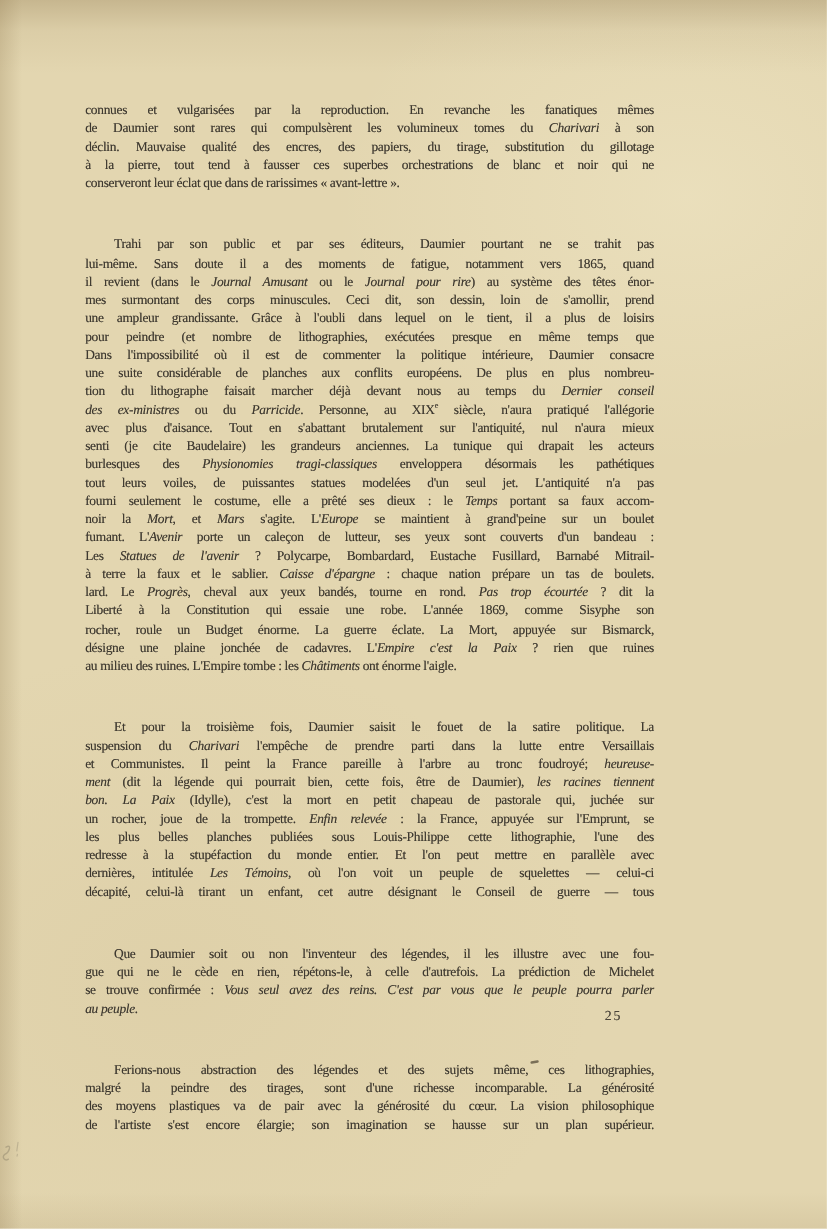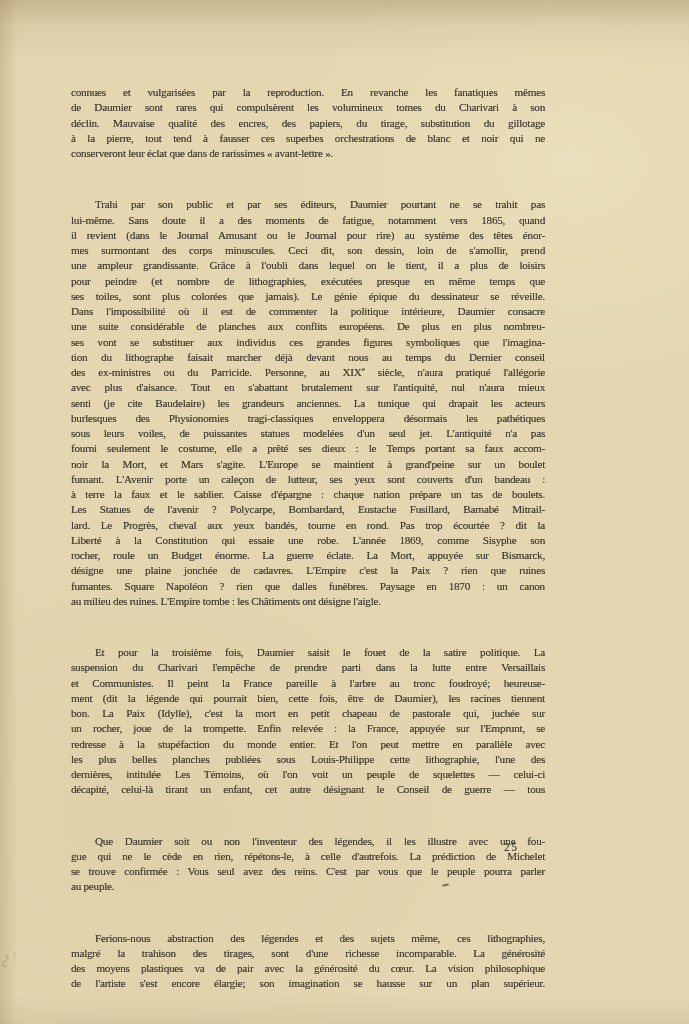--- a/index.html
+++ b/index.html
@@ -23,21 +23,21 @@
     position: absolute; left: 71px; top: 85px; width: 474px;
     font-size: 11.2px; line-height: 15.25px;
     letter-spacing: -0.25px; word-spacing: -0.1px;
     color: #3e3930;
     text-shadow: 0 0 0.5px rgba(62,57,48,0.55);
   }
   .para { margin: 0; }
   .line { text-align: justify; text-align-last: justify; }
   .line.end { text-align-last: left; }
   .line.ind { text-indent: 24px; margin-top: 36px; }
-  .seg-i { }
+  .seg-i { font-style: italic; }
   .seg-s { vertical-align: super; font-size: 0.62em; line-height: 0; letter-spacing: 0; }
   .page-number {
     position: absolute; left: 504px; top: 841px;
     font-size: 11.5px; letter-spacing: 1.5px; color: #4a443a;
     text-shadow: 0 0 0.5px rgba(74,68,58,0.5);
   }
   .ink-speck {
     position: absolute; left: 442px; top: 884px;
     width: 7px; height: 2px; border-radius: 1px;
     background: rgba(85,76,58,0.75);
@@ -60,63 +60,60 @@
         <div class="line"><span class="seg-n">à la pierre, tout tend à fausser ces superbes orchestrations de blanc et noir qui ne</span></div>
         <div class="line end"><span class="seg-n">conserveront leur éclat que dans de rarissimes « avant-lettre ».</span></div>
       </div>
       <div class="para">
         <div class="line ind"><span class="seg-n">Trahi par son public et par ses éditeurs, Daumier pourtant ne se trahit pas</span></div>
         <div class="line"><span class="seg-n">lui-même. Sans doute il a des moments de fatigue, notamment vers 1865, quand</span></div>
         <div class="line"><span class="seg-n">il revient (dans le </span><span class="seg-i">Journal Amusant</span><span class="seg-n"> ou le </span><span class="seg-i">Journal pour rire</span><span class="seg-n">) au système des têtes énor-</span></div>
         <div class="line"><span class="seg-n">mes surmontant des corps minuscules. Ceci dit, son dessin, loin de s'amollir, prend</span></div>
         <div class="line"><span class="seg-n">une ampleur grandissante. Grâce à l'oubli dans lequel on le tient, il a plus de loisirs</span></div>
         <div class="line"><span class="seg-n">pour peindre (et nombre de lithographies, exécutées presque en même temps que</span></div>
-        <div class="line"><span class="seg-n">ses toiles, sont plus colorées que jamais). Le génie épique du dessinateur se réveille.</span></div>
         <div class="line"><span class="seg-n">Dans l'impossibilité où il est de commenter la politique intérieure, Daumier consacre</span></div>
         <div class="line"><span class="seg-n">une suite considérable de planches aux conflits européens. De plus en plus nombreu-</span></div>
-        <div class="line"><span class="seg-n">ses vont se substituer aux individus ces grandes figures symboliques que l'imagina-</span></div>
         <div class="line"><span class="seg-n">tion du lithographe faisait marcher déjà devant nous au temps du </span><span class="seg-i">Dernier conseil</span></div>
         <div class="line"><span class="seg-i">des ex-ministres</span><span class="seg-n"> ou du </span><span class="seg-i">Parricide</span><span class="seg-n">. Personne, au XIX</span><span class="seg-s">e</span><span class="seg-n"> siècle, n'aura pratiqué l'allégorie</span></div>
         <div class="line"><span class="seg-n">avec plus d'aisance. Tout en s'abattant brutalement sur l'antiquité, nul n'aura mieux</span></div>
         <div class="line"><span class="seg-n">senti (je cite Baudelaire) les grandeurs anciennes. La tunique qui drapait les acteurs</span></div>
         <div class="line"><span class="seg-n">burlesques des </span><span class="seg-i">Physionomies tragi-classiques</span><span class="seg-n"> enveloppera désormais les pathétiques</span></div>
-        <div class="line"><span class="seg-n">sous leurs voiles, de puissantes statues modelées d'un seul jet. L'antiquité n'a pas</span></div>
+        <div class="line"><span class="seg-n">tout leurs voiles, de puissantes statues modelées d'un seul jet. L'antiquité n'a pas</span></div>
         <div class="line"><span class="seg-n">fourni seulement le costume, elle a prêté ses dieux : le </span><span class="seg-i">Temps</span><span class="seg-n"> portant sa faux accom-</span></div>
         <div class="line"><span class="seg-n">noir la </span><span class="seg-i">Mort</span><span class="seg-n">, et </span><span class="seg-i">Mars</span><span class="seg-n"> s'agite. L'</span><span class="seg-i">Europe</span><span class="seg-n"> se maintient à grand'peine sur un boulet</span></div>
         <div class="line"><span class="seg-n">fumant. L'</span><span class="seg-i">Avenir</span><span class="seg-n"> porte un caleçon de lutteur, ses yeux sont couverts d'un bandeau :</span></div>
+        <div class="line"><span class="seg-n">Les </span><span class="seg-i">Statues de l'avenir</span><span class="seg-n"> ? Polycarpe, Bombardard, Eustache Fusillard, Barnabé Mitrail-</span></div>
         <div class="line"><span class="seg-n">à terre la faux et le sablier. </span><span class="seg-i">Caisse d'épargne</span><span class="seg-n"> : chaque nation prépare un tas de boulets.</span></div>
-        <div class="line"><span class="seg-n">Les </span><span class="seg-i">Statues de l'avenir</span><span class="seg-n"> ? Polycarpe, Bombardard, Eustache Fusillard, Barnabé Mitrail-</span></div>
         <div class="line"><span class="seg-n">lard. Le </span><span class="seg-i">Progrès</span><span class="seg-n">, cheval aux yeux bandés, tourne en rond. </span><span class="seg-i">Pas trop écourtée</span><span class="seg-n"> ? dit la</span></div>
         <div class="line"><span class="seg-n">Liberté à la Constitution qui essaie une robe. L'année 1869, comme Sisyphe son</span></div>
         <div class="line"><span class="seg-n">rocher, roule un Budget énorme. La guerre éclate. La Mort, appuyée sur Bismarck,</span></div>
         <div class="line"><span class="seg-n">désigne une plaine jonchée de cadavres. L'</span><span class="seg-i">Empire c'est la Paix</span><span class="seg-n"> ? rien que ruines</span></div>
-        <div class="line"><span class="seg-n">fumantes. </span><span class="seg-i">Square Napoléon</span><span class="seg-n"> ? rien que dalles funèbres. Paysage en 1870 : un canon</span></div>
-        <div class="line end"><span class="seg-n">au milieu des ruines. L'Empire tombe : les </span><span class="seg-i">Châtiments</span><span class="seg-n"> ont désigne l'aigle.</span></div>
+        <div class="line end"><span class="seg-n">au milieu des ruines. L'Empire tombe : les </span><span class="seg-i">Châtiments</span><span class="seg-n"> ont énorme l'aigle.</span></div>
       </div>
       <div class="para">
         <div class="line ind"><span class="seg-n">Et pour la troisième fois, Daumier saisit le fouet de la satire politique. La</span></div>
         <div class="line"><span class="seg-n">suspension du </span><span class="seg-i">Charivari</span><span class="seg-n"> l'empêche de prendre parti dans la lutte entre Versaillais</span></div>
         <div class="line"><span class="seg-n">et Communistes. Il peint la France pareille à l'arbre au tronc foudroyé; </span><span class="seg-i">heureuse-</span></div>
         <div class="line"><span class="seg-i">ment</span><span class="seg-n"> (dit la légende qui pourrait bien, cette fois, être de Daumier), </span><span class="seg-i">les racines tiennent</span></div>
         <div class="line"><span class="seg-i">bon. La Paix</span><span class="seg-n"> (Idylle), c'est la mort en petit chapeau de pastorale qui, juchée sur</span></div>
         <div class="line"><span class="seg-n">un rocher, joue de la trompette. </span><span class="seg-i">Enfin relevée</span><span class="seg-n"> : la France, appuyée sur l'Emprunt, se</span></div>
+        <div class="line"><span class="seg-n">les plus belles planches publiées sous Louis-Philippe cette lithographie, l'une des</span></div>
         <div class="line"><span class="seg-n">redresse à la stupéfaction du monde entier. Et l'on peut mettre en parallèle avec</span></div>
-        <div class="line"><span class="seg-n">les plus belles planches publiées sous Louis-Philippe cette lithographie, l'une des</span></div>
         <div class="line"><span class="seg-n">dernières, intitulée </span><span class="seg-i">Les Témoins</span><span class="seg-n">, où l'on voit un peuple de squelettes — celui-ci</span></div>
         <div class="line"><span class="seg-n">décapité, celui-là tirant un enfant, cet autre désignant le Conseil de guerre — tous</span></div>
       </div>
       <div class="para">
         <div class="line ind"><span class="seg-n">Que Daumier soit ou non l'inventeur des légendes, il les illustre avec une fou-</span></div>
         <div class="line"><span class="seg-n">gue qui ne le cède en rien, répétons-le, à celle d'autrefois. La prédiction de Michelet</span></div>
         <div class="line"><span class="seg-n">se trouve confirmée : </span><span class="seg-i">Vous seul avez des reins. C'est par vous que le peuple pourra parler</span></div>
         <div class="line end"><span class="seg-i">au peuple.</span></div>
       </div>
       <div class="para">
         <div class="line ind"><span class="seg-n">Ferions-nous abstraction des légendes et des sujets même, ces lithographies,</span></div>
-        <div class="line"><span class="seg-n">malgré la trahison des tirages, sont d'une richesse incomparable. La générosité</span></div>
+        <div class="line"><span class="seg-n">malgré la peindre des tirages, sont d'une richesse incomparable. La générosité</span></div>
         <div class="line"><span class="seg-n">des moyens plastiques va de pair avec la générosité du cœur. La vision philosophique</span></div>
         <div class="line"><span class="seg-n">de l'artiste s'est encore élargie; son imagination se hausse sur un plan supérieur.</span></div>
       </div>
     </div>
   <div class="page-number">25</div>
   <div class="ink-speck"></div>
   <svg class="pencil-mark" viewBox="0 0 22 34">
     <path d="M4,6 C9,3 7,10 3,12 C0,14 3,18 6,16" fill="none" stroke="#8a8068" stroke-width="1.2" stroke-linecap="round"></path>
     <path d="M14,2 L13,9 M13.5,12 L13.2,13.5" fill="none" stroke="#9a9078" stroke-width="1" stroke-linecap="round"></path>
   </svg>

